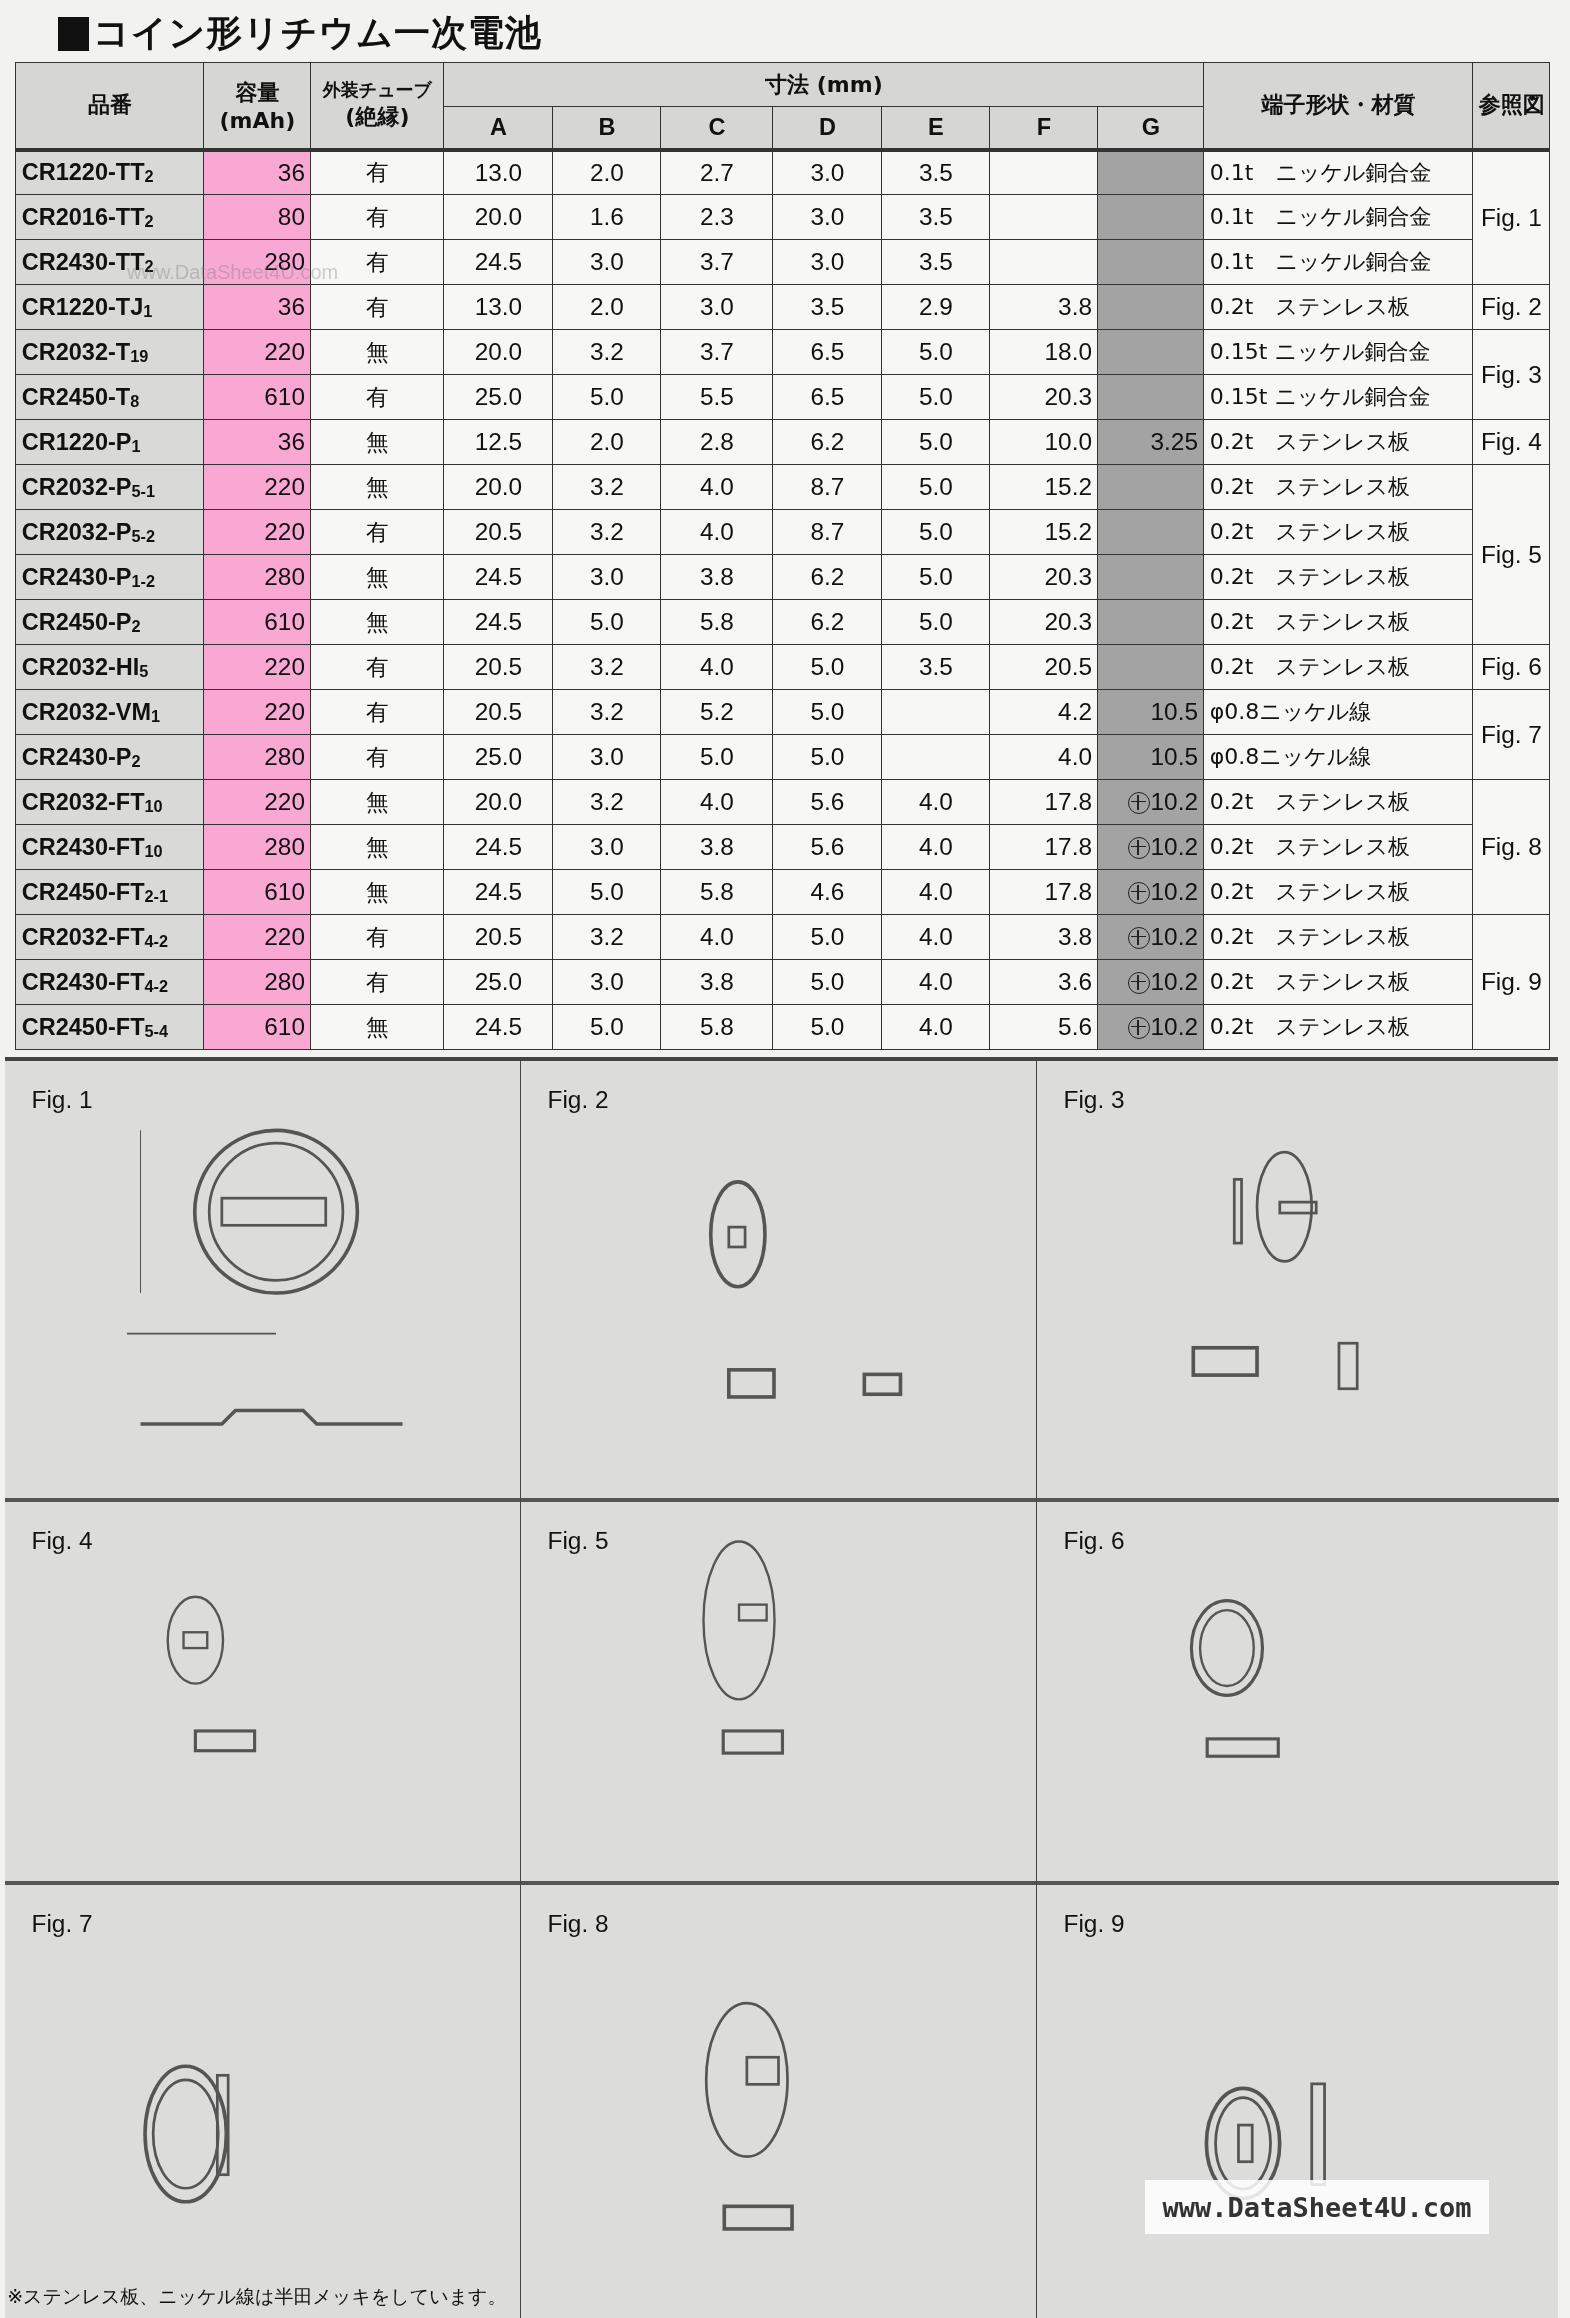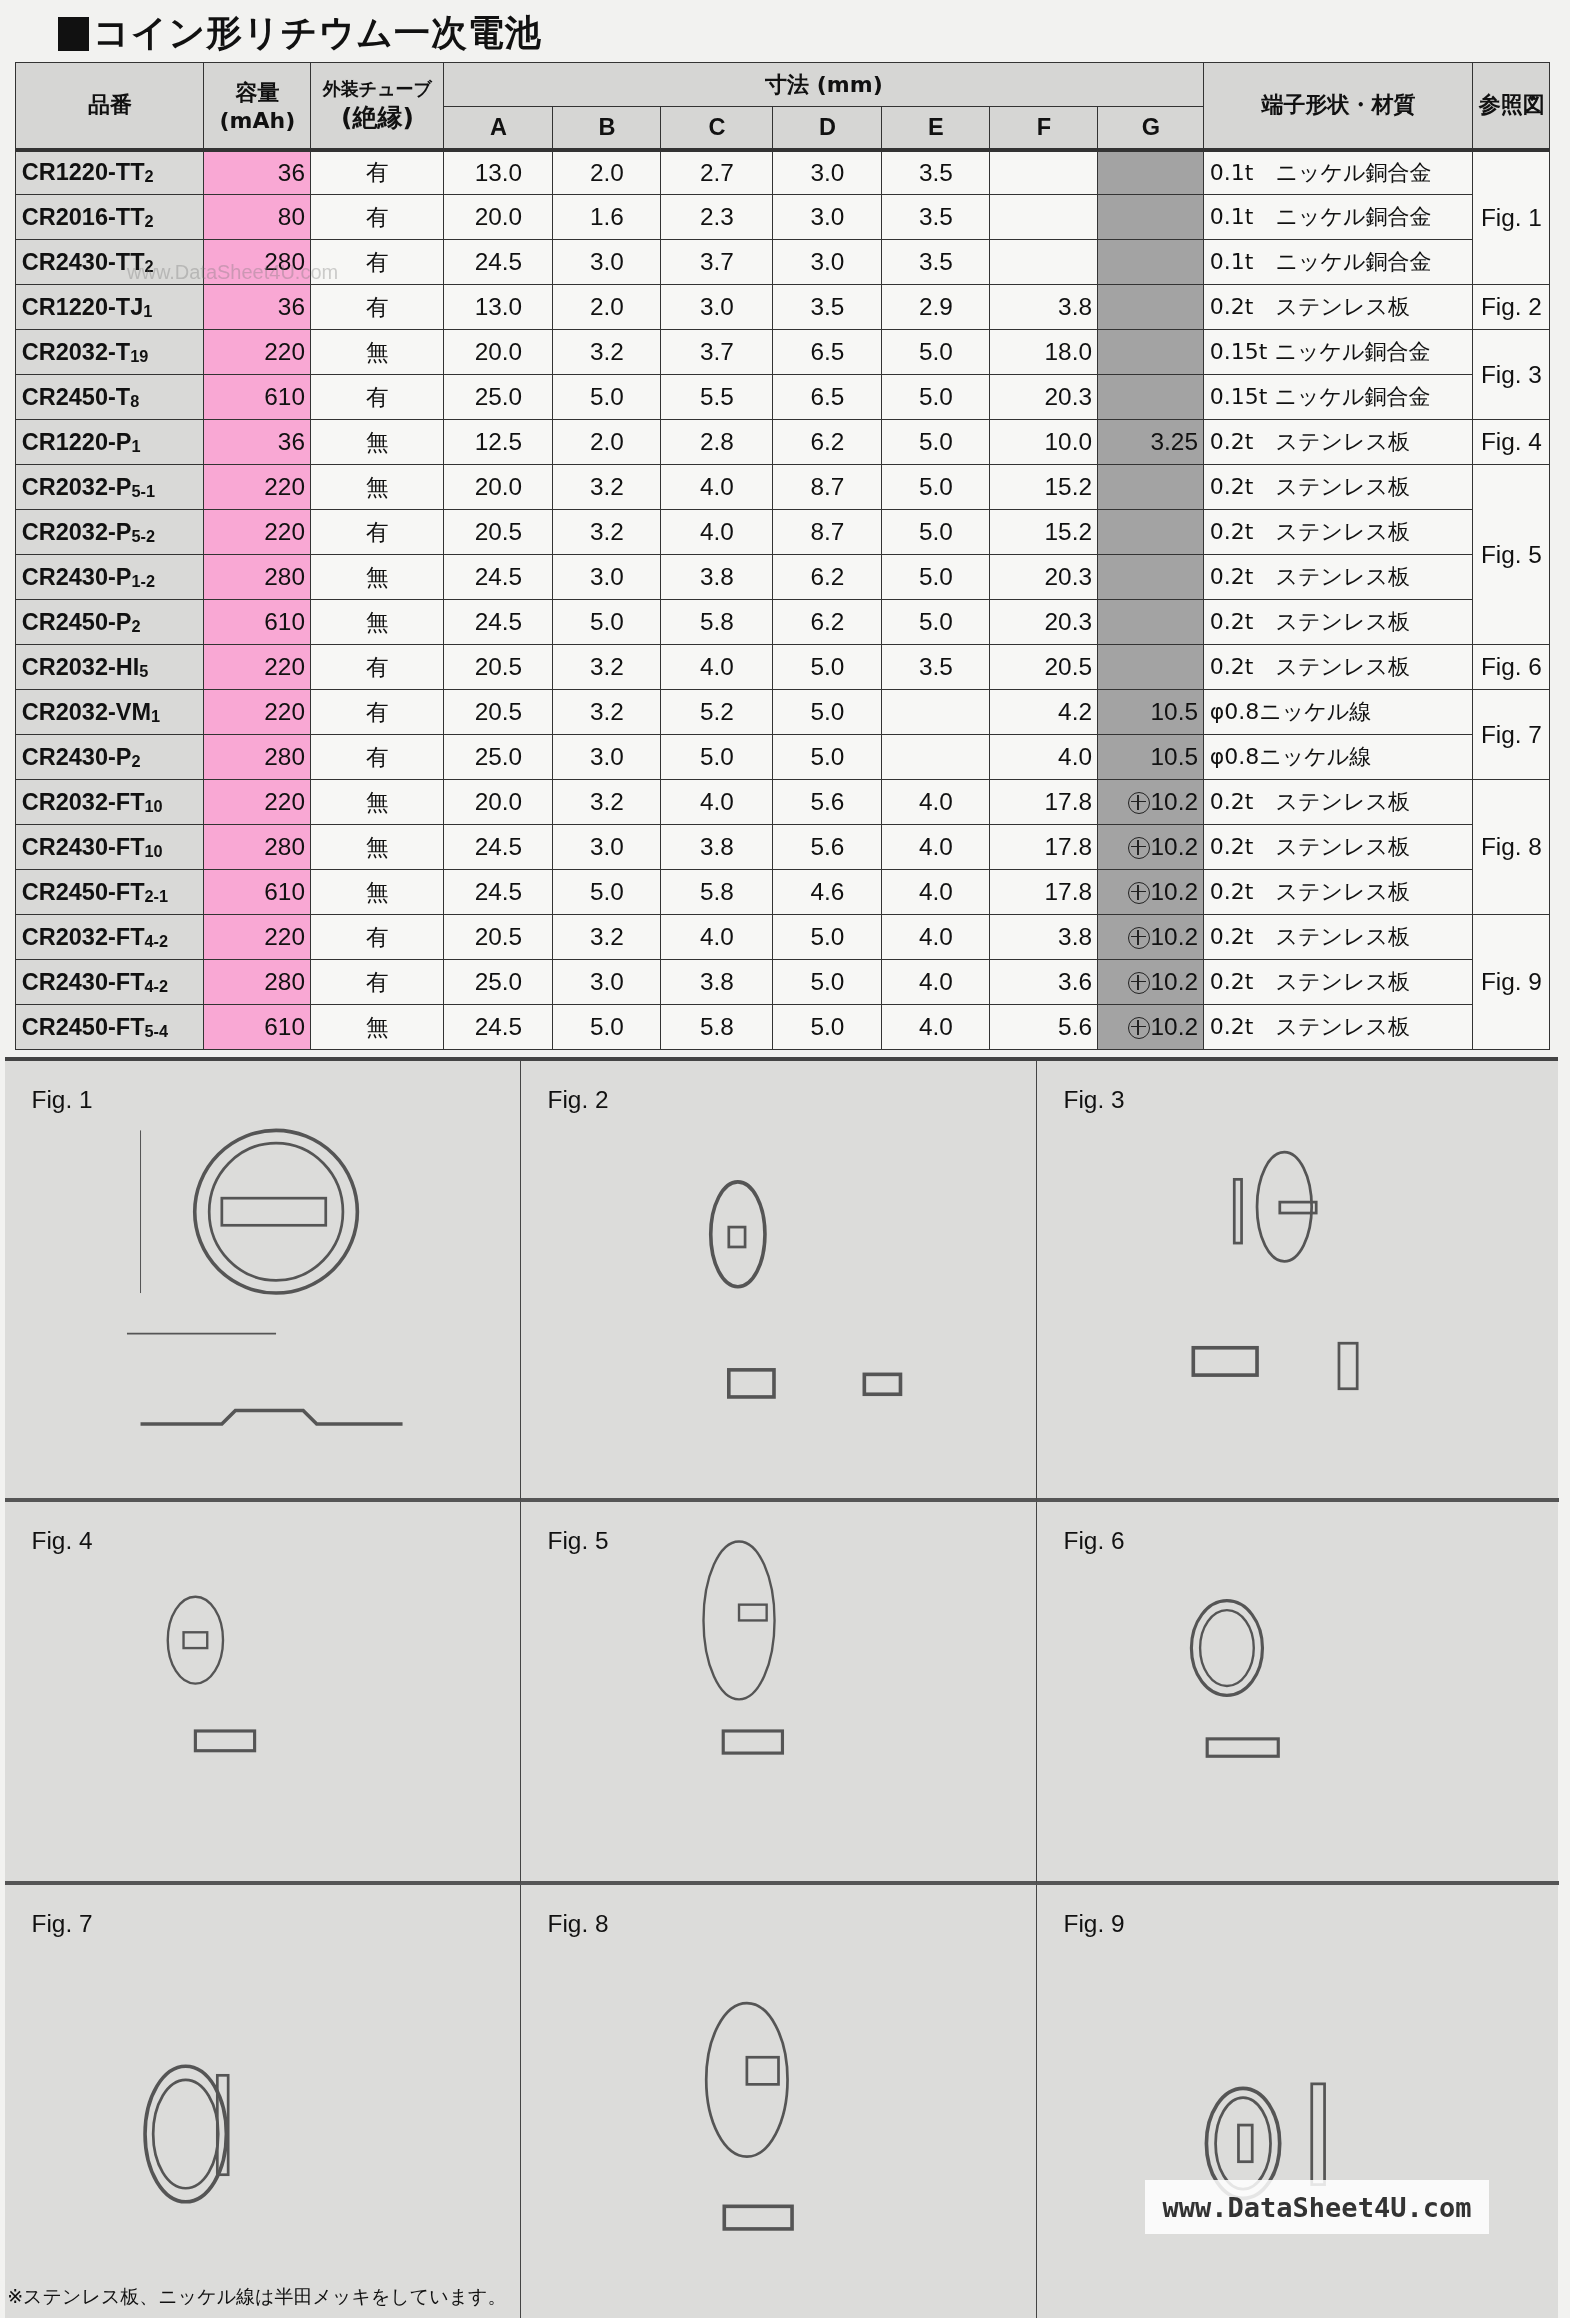--- a/index.html
+++ b/index.html
@@ -122,21 +122,21 @@
   </colgroup>
   <thead>
     <tr class="h1">
       <th rowspan="2">品番</th>
       <th rowspan="2">
         <div>容量</div>
         <div>(mAh)</div>
       </th>
       <th rowspan="2" style="font-size:18px">
         <div>外装チューブ</div>
-        <div style="font-size:25px">(絶縁)</div>
+        <div style="font-size:22px">(絶縁)</div>
       </th>
       <th colspan="7">寸法 (mm)</th>
       <th rowspan="2">端子形状・材質</th>
       <th rowspan="2">参照図</th>
     </tr>
     <tr class="h2" id="dimrow">
         <th>A</th>
         <th>B</th>
         <th>C</th>
         <th>D</th>

